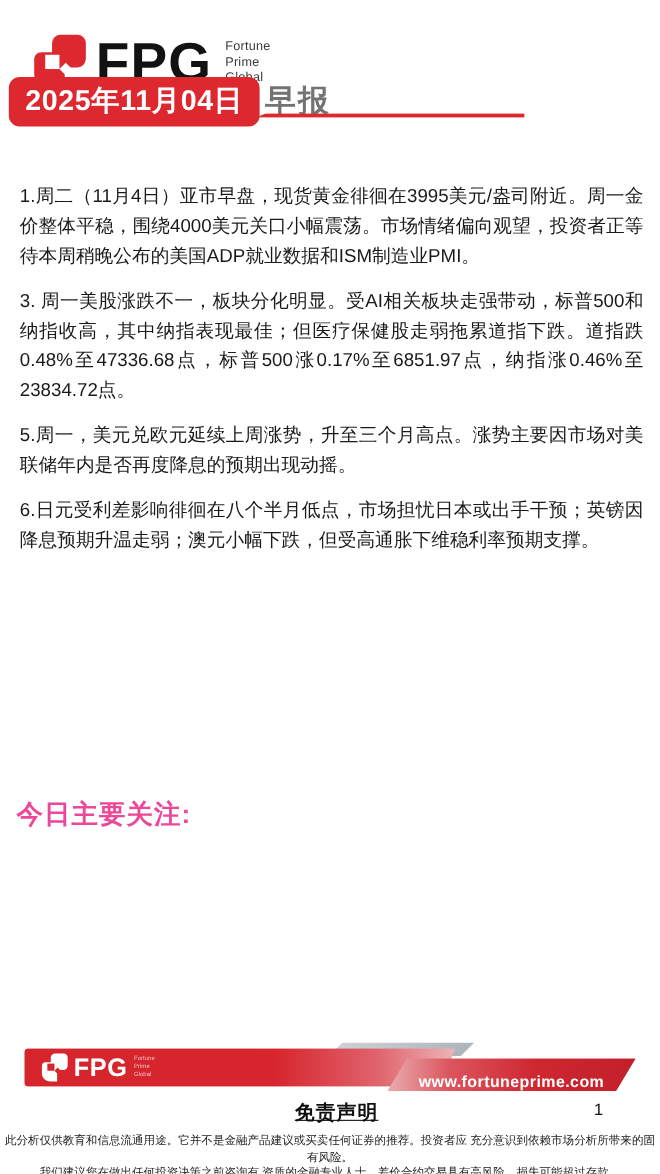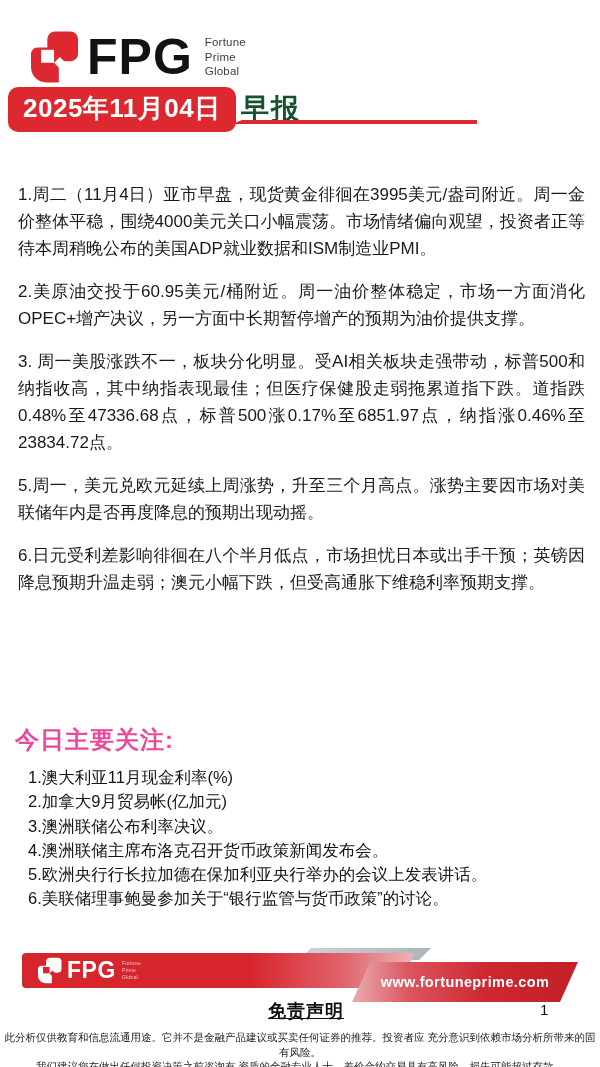--- a/index.html
+++ b/index.html
@@ -18,44 +18,44 @@
   .logo-mark svg{width:48px;height:54px;display:block;}
   .wordmark{
     font-size:50px;font-weight:bold;color:#121212;
     letter-spacing:1px;line-height:1;margin-left:8px;
   }
   .tagline{
     margin-left:12px;font-size:11.5px;line-height:1.3;
     color:#3c3c3c;letter-spacing:.2px;
   }
   
-  .date-row{position:absolute;top:87px;left:0;width:488px;height:40px;}
+  .date-row{position:absolute;top:70px;left:0;width:488px;height:40px;}
   .date-box{
     position:absolute;left:8px;top:0;
     background:#DD2830;color:#fff;
     font-weight:bold;font-size:26px;
     padding:4px 15px 6px 15px;border-radius:10px;
     letter-spacing:.5px;
   }
   .report-badge{
     position:absolute;left:241px;top:3px;
-    color:#14532d;font-weight:bold;font-size:28px;letter-spacing:2px;
+    color:#737373;font-weight:bold;font-size:28px;letter-spacing:2px;
   }
   .header-rule{
     position:absolute;left:232px;right:11px;top:33px;height:4px;
     background:#DD2830;
     clip-path:polygon(0 100%,10px 0,100% 0,100% 100%);
   }
   
   .briefs{
     position:absolute;top:165px;left:18px;width:567px;
     font-size:17px;line-height:27px;color:#1a1a1a;
     text-align:justify;
   }
-  .briefs p{margin:16px 0 14px 0;}
+  .briefs p{margin:0 0 14px 0;}
   
   .focus{position:absolute;top:724px;left:15px;width:570px;}
   .focus-title{
     font-size:24px;font-weight:bold;color:#ec4899;
     letter-spacing:1px;margin:0 0 9px 0;
   }
   .focus-list{list-style:none;margin:0;padding:0 0 0 13px;}
   .focus-list li{
     font-size:16.5px;line-height:24.3px;color:#151515;
   }
@@ -75,24 +75,24 @@
   }
   .footer-tagline{
     margin-left:6px;font-size:5.5px;line-height:1.25;color:#F4BDC0;
   }
   .silver-band{
     position:absolute;left:305px;top:948px;width:120px;height:12px;
     background:linear-gradient(90deg,#CDD1D6 0%,#AFB4BA 100%);
     transform:skewX(-45deg);
   }
   .url-band{
-    position:absolute;left:352px;top:962px;width:226px;height:40px;
+    position:absolute;left:352px;top:962px;width:226px;height:30px;
     background:linear-gradient(90deg,#E8AEB1 0%,#DC555E 25%,#CE2730 60%,#C2202A 100%);
     clip-path:polygon(18px 0,100% 0,calc(100% - 18px) 100%,0 100%);
-    display:flex;align-items:center;justify-content:center;
+    display:flex;align-items:flex-end;justify-content:center;
   }
   .url-band span{
     color:#fff;font-weight:bold;font-size:14.5px;letter-spacing:.4px;
   }
   
   .disclaimer{
     position:absolute;top:999px;left:0;width:600px;text-align:center;
   }
   .disclaimer-title{
     font-size:18px;font-weight:bold;color:#101010;margin:0 0 7px 12px;
@@ -128,36 +128,27 @@
 </div>
 
 <div class="date-row">
   <div class="date-box">2025年11月04日</div>
   <div class="report-badge">早报</div>
   <div class="header-rule"></div>
 </div>
 
 <main class="briefs">
   <p>1.周二（11月4日）亚市早盘，现货黄金徘徊在3995美元/盎司附近。周一金价整体平稳，围绕4000美元关口小幅震荡。市场情绪偏向观望，投资者正等待本周稍晚公布的美国ADP就业数据和ISM制造业PMI。</p>
-  <p>2.美原油交投于60.95美元/桶附近。周一油价整体稳定，市场一方面消化OPEC+增产决议，另一方面中长期暂停增产的预期为油价提供支撑。</p>
   <p>3. 周一美股涨跌不一，板块分化明显。受AI相关板块走强带动，标普500和纳指收高，其中纳指表现最佳；但医疗保健股走弱拖累道指下跌。道指跌0.48%至47336.68点，标普500涨0.17%至6851.97点，纳指涨0.46%至23834.72点。</p>
   <p>5.周一，美元兑欧元延续上周涨势，升至三个月高点。涨势主要因市场对美联储年内是否再度降息的预期出现动摇。</p>
   <p>6.日元受利差影响徘徊在八个半月低点，市场担忧日本或出手干预；英镑因降息预期升温走弱；澳元小幅下跌，但受高通胀下维稳利率预期支撑。</p>
 </main>
 
 <section class="focus">
   <h2 class="focus-title">今日主要关注:</h2>
-  <ol class="focus-list">
-    <li>1.澳大利亚11月现金利率(%)</li>
-    <li>2.加拿大9月贸易帐(亿加元)</li>
-    <li>3.澳洲联储公布利率决议。</li>
-    <li>4.澳洲联储主席布洛克召开货币政策新闻发布会。</li>
-    <li>5.欧洲央行行长拉加德在保加利亚央行举办的会议上发表讲话。</li>
-    <li>6.美联储理事鲍曼参加关于“银行监管与货币政策”的讨论。</li>
-  </ol>
 </section>
 
 <div class="silver-band"></div>
 
 <footer>
   <div class="footer-banner">
     <div class="footer-logo">
       <span>
         <svg viewBox="0 0 100 106" xmlns="http://www.w3.org/2000/svg">
           <rect x="34" y="0" width="64" height="62" rx="16" fill="#ffffff"></rect>

